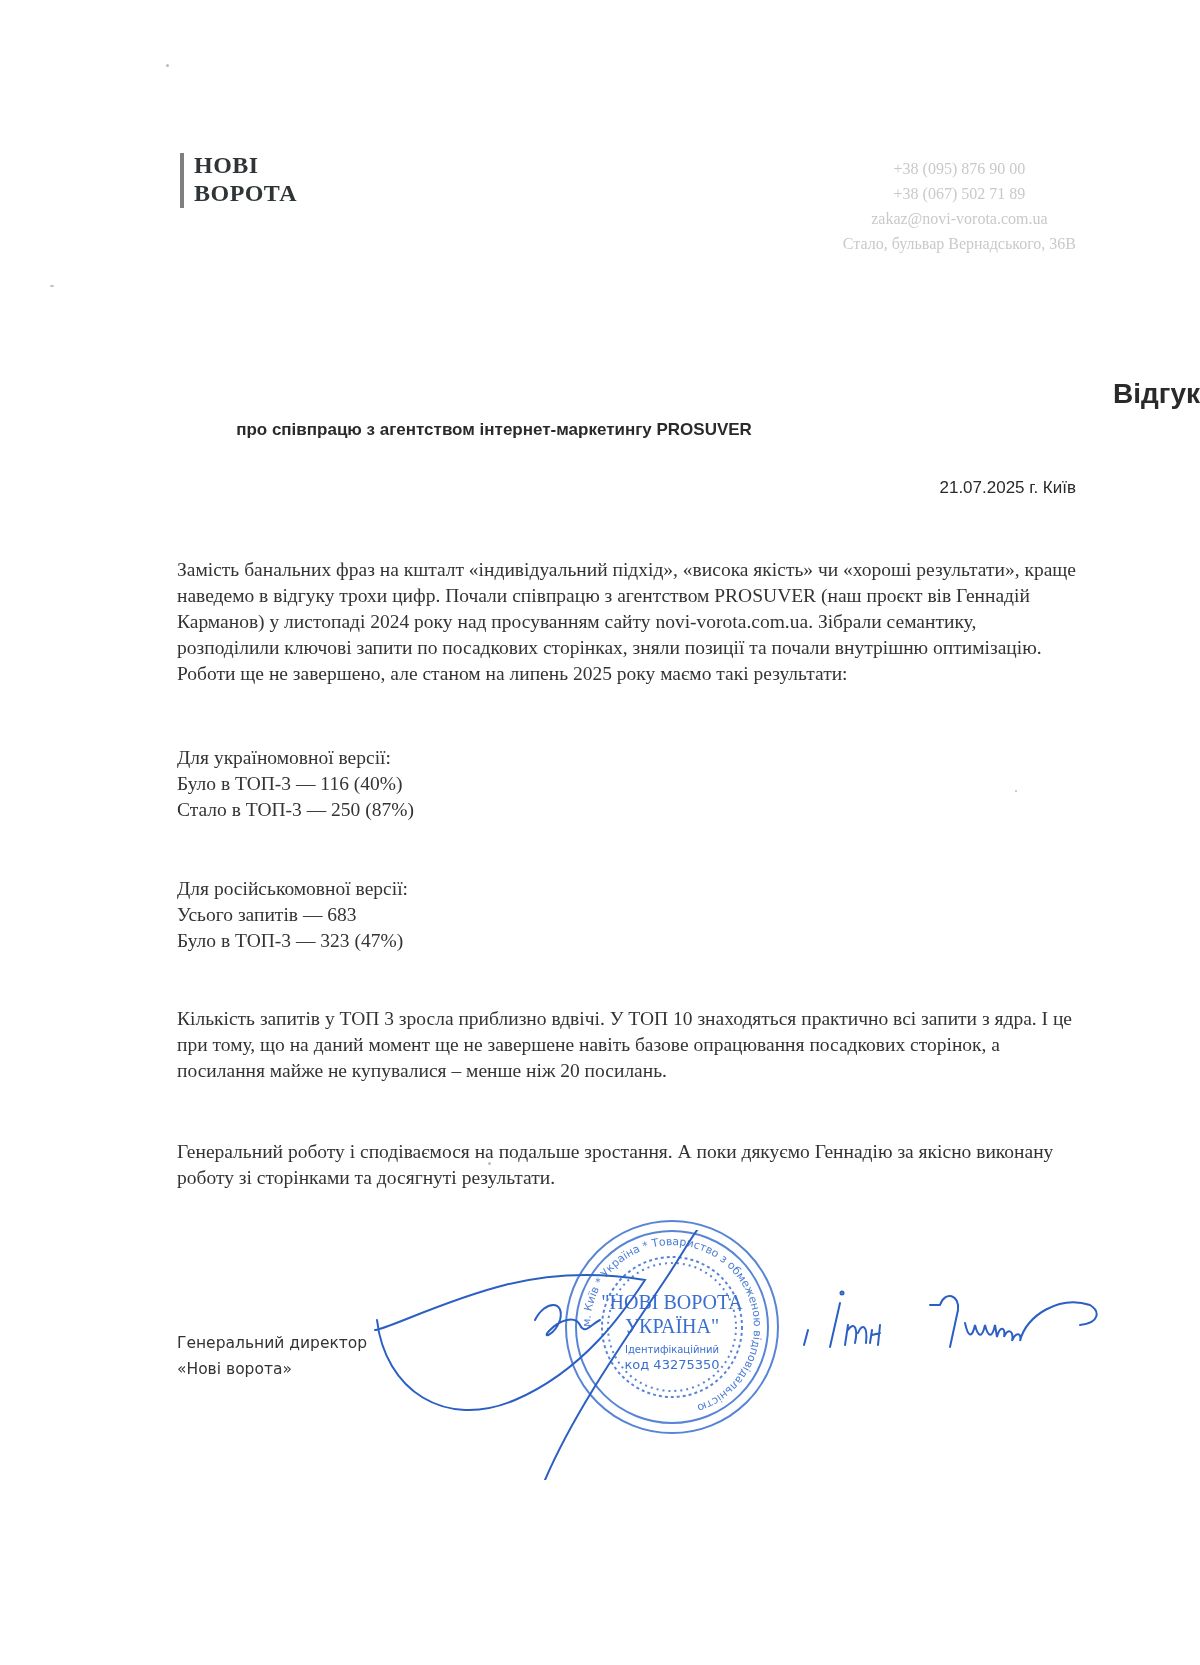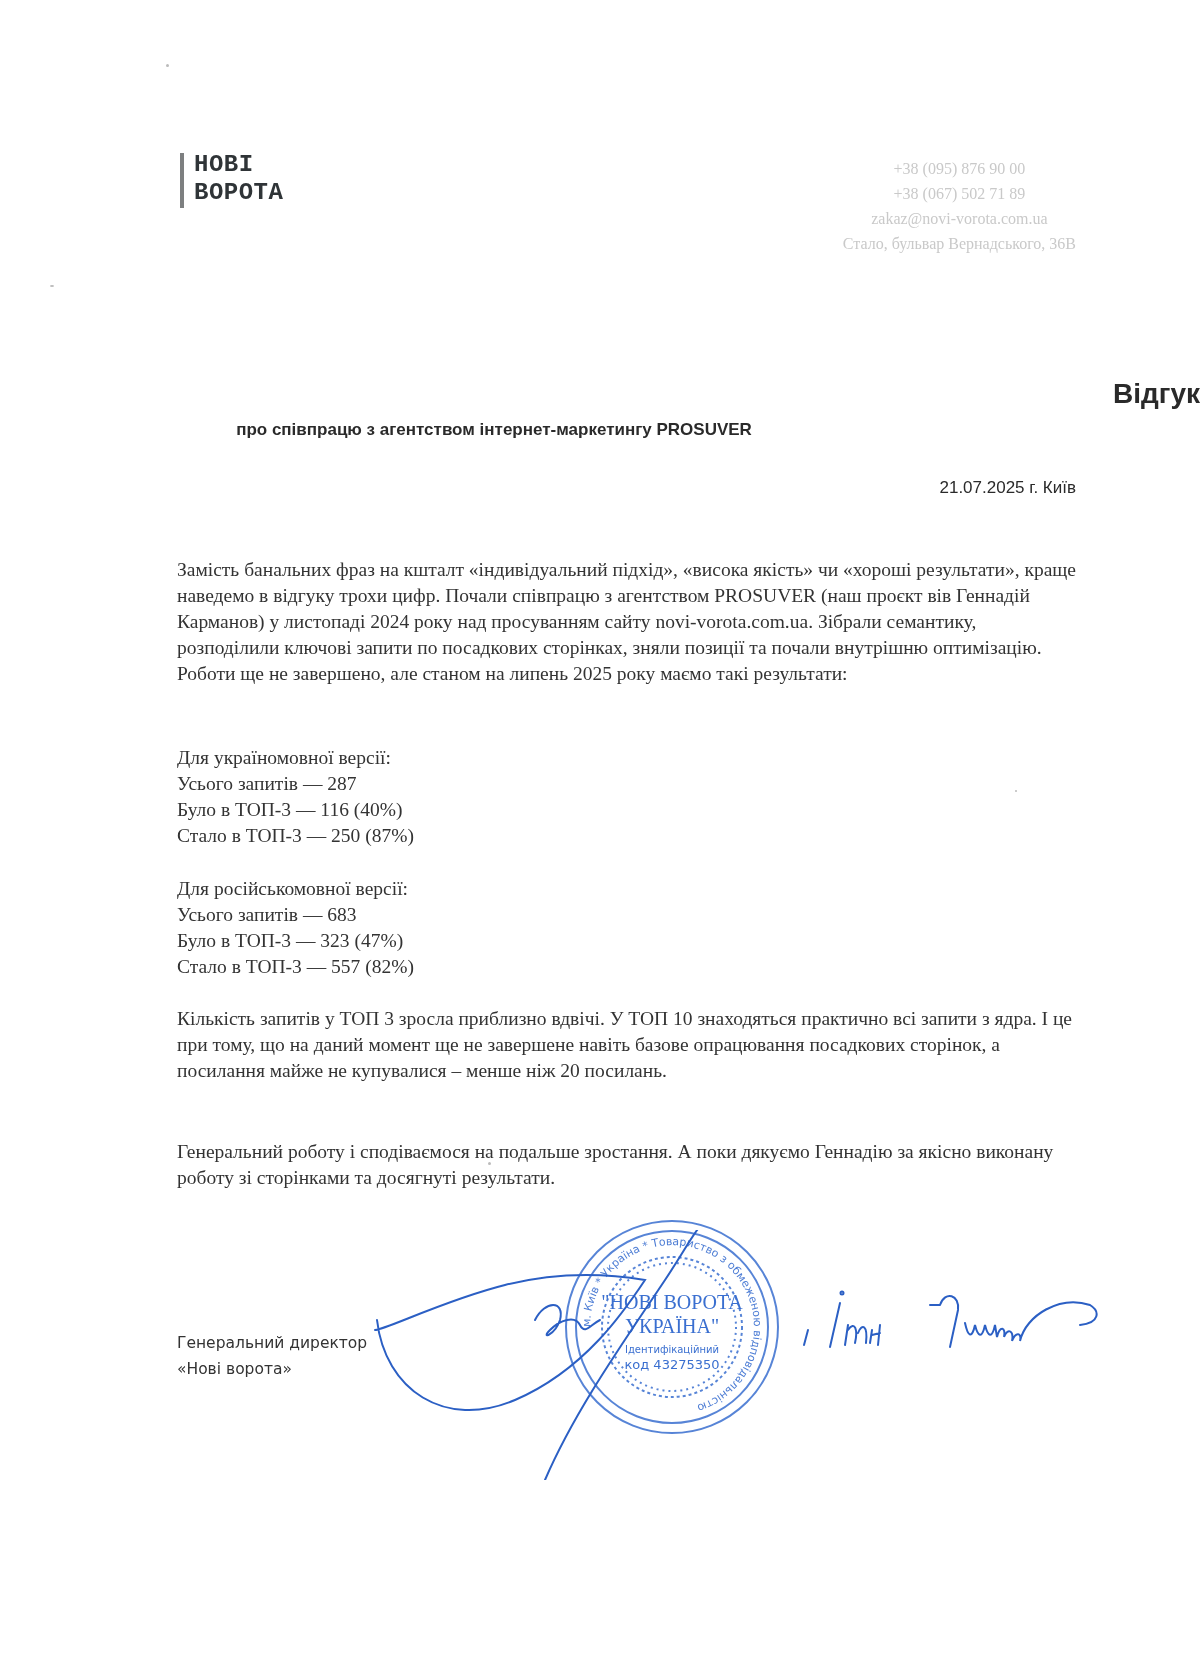--- a/index.html
+++ b/index.html
@@ -1,21 +1,21 @@
 <!DOCTYPE html>
 <html><head>
 <meta charset="utf-8">
 <style>
   html, body { margin: 0; padding: 0; background: #ffffff; }
   body { width: 1200px; height: 1665px; position: relative; overflow: hidden; }
   .page { position: absolute; left: 0; top: 0; width: 1200px; height: 1665px; background: #ffffff; }
 
   .logo { position: absolute; left: 180px; top: 151px; display: flex; align-items: stretch; }
   .logo-bar { width: 4px; height: 55px; background: #7d7f80; margin-right: 10px; margin-top: 2px; }
-  .logo-text { font-family: Liberation Mono, monospace; font-weight: bold; color: #2f3437; font-size: 24px; line-height: 28px; letter-spacing: 0.5px; }
+  .logo-text { font-family: Liberation Serif, serif; font-weight: bold; color: #2f3437; font-size: 24px; line-height: 28px; letter-spacing: 0.5px; }
 
   .contacts { position: absolute; right: 124px; top: 156px; text-align: center; font-family: "Liberation Serif", serif; color: #c9c9c9; font-size: 16px; line-height: 25px; }
 
   .title { position: absolute; left: 0; width: 1200px; top: 378px; text-align: right; font-family: "Liberation Sans", sans-serif; font-weight: bold; font-size: 28px; color: #2a2a2a; }
   .subtitle { position: absolute; left: 0; width: 988px; top: 420px; text-align: center; font-family: "Liberation Sans", sans-serif; font-weight: bold; font-size: 17px; color: #2a2a2a; }
 
   .date { position: absolute; right: 124px; top: 478px; font-family: Liberation Sans, sans-serif; font-size: 17px; color: #2a2a2a; }
 
   .body-text { position: absolute; left: 177px; width: 900px; font-family: "Liberation Serif", serif; font-size: 19.5px; line-height: 26px; color: #333; }
   .body-text p { margin: 0; }
@@ -58,30 +58,28 @@
   <div class="subtitle">про співпрацю з агентством інтернет-маркетингу PROSUVER</div>
 
   <div class="date">21.07.2025 г. Київ</div>
 
   <div class="body-text intro">
     <p>Замість банальних фраз на кшталт «індивідуальний підхід», «висока якість» чи «хороші результати», краще наведемо в відгуку трохи цифр. Почали співпрацю з агентством PROSUVER (наш проєкт вів Геннадій Карманов) у листопаді 2024 року над просуванням сайту novi-vorota.com.ua. Зібрали семантику, розподілили ключові запити по посадкових сторінках, зняли позиції та почали внутрішню оптимізацію. Роботи ще не завершено, але станом на липень 2025 року маємо такі результати:</p>
   </div>
 
   <div class="body-text stats-ua">
     <p>Для україномовної версії:</p>
-    <p>Усього запитів — 287</p>
     <p>Було в ТОП-3 — 116 (40%)</p>
     <p>Стало в ТОП-3 — 250 (87%)</p>
   </div>
 
   <div class="body-text stats-ru">
     <p>Для російськомовної версії:</p>
     <p>Усього запитів — 683</p>
     <p>Було в ТОП-3 — 323 (47%)</p>
-    <p>Стало в ТОП-3 — 557 (82%)</p>
   </div>
 
   <div class="body-text conclusion">
     <p>Кількість запитів у ТОП 3 зросла приблизно вдвічі. У ТОП 10 знаходяться практично всі запити з ядра. І це при тому, що на даний момент ще не завершене навіть базове опрацювання посадкових сторінок, а посилання майже не купувалися – менше ніж 20 посилань.</p>
   </div>
 
   <div class="body-text closing">
     <p>Генеральний роботу і сподіваємося на подальше зростання. А поки дякуємо Геннадію за якісно виконану роботу зі сторінками та досягнуті результати.</p>
   </div>
 

